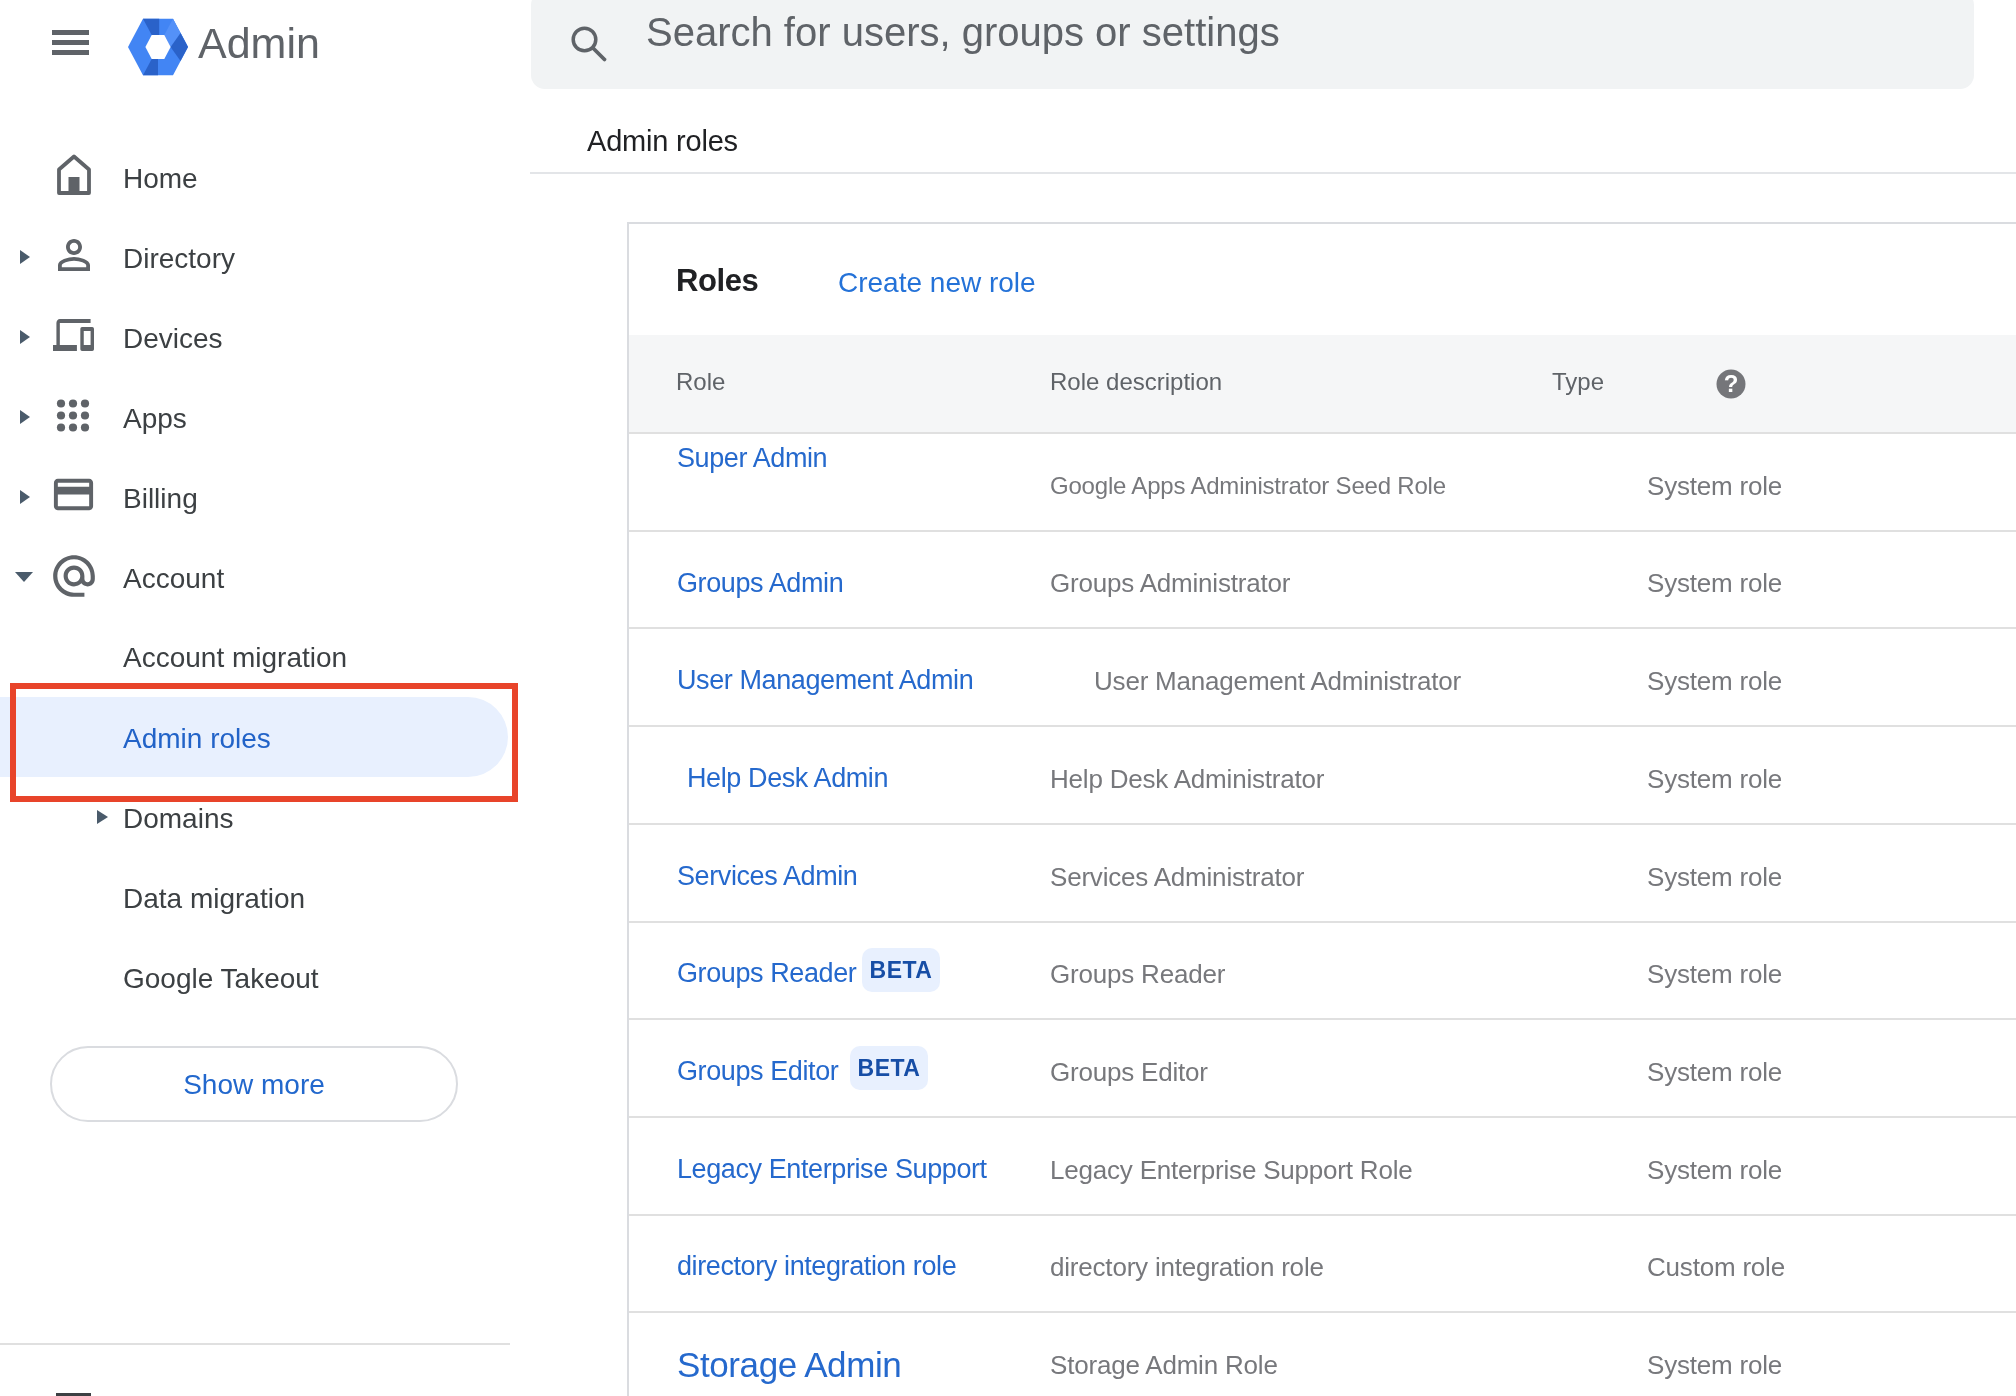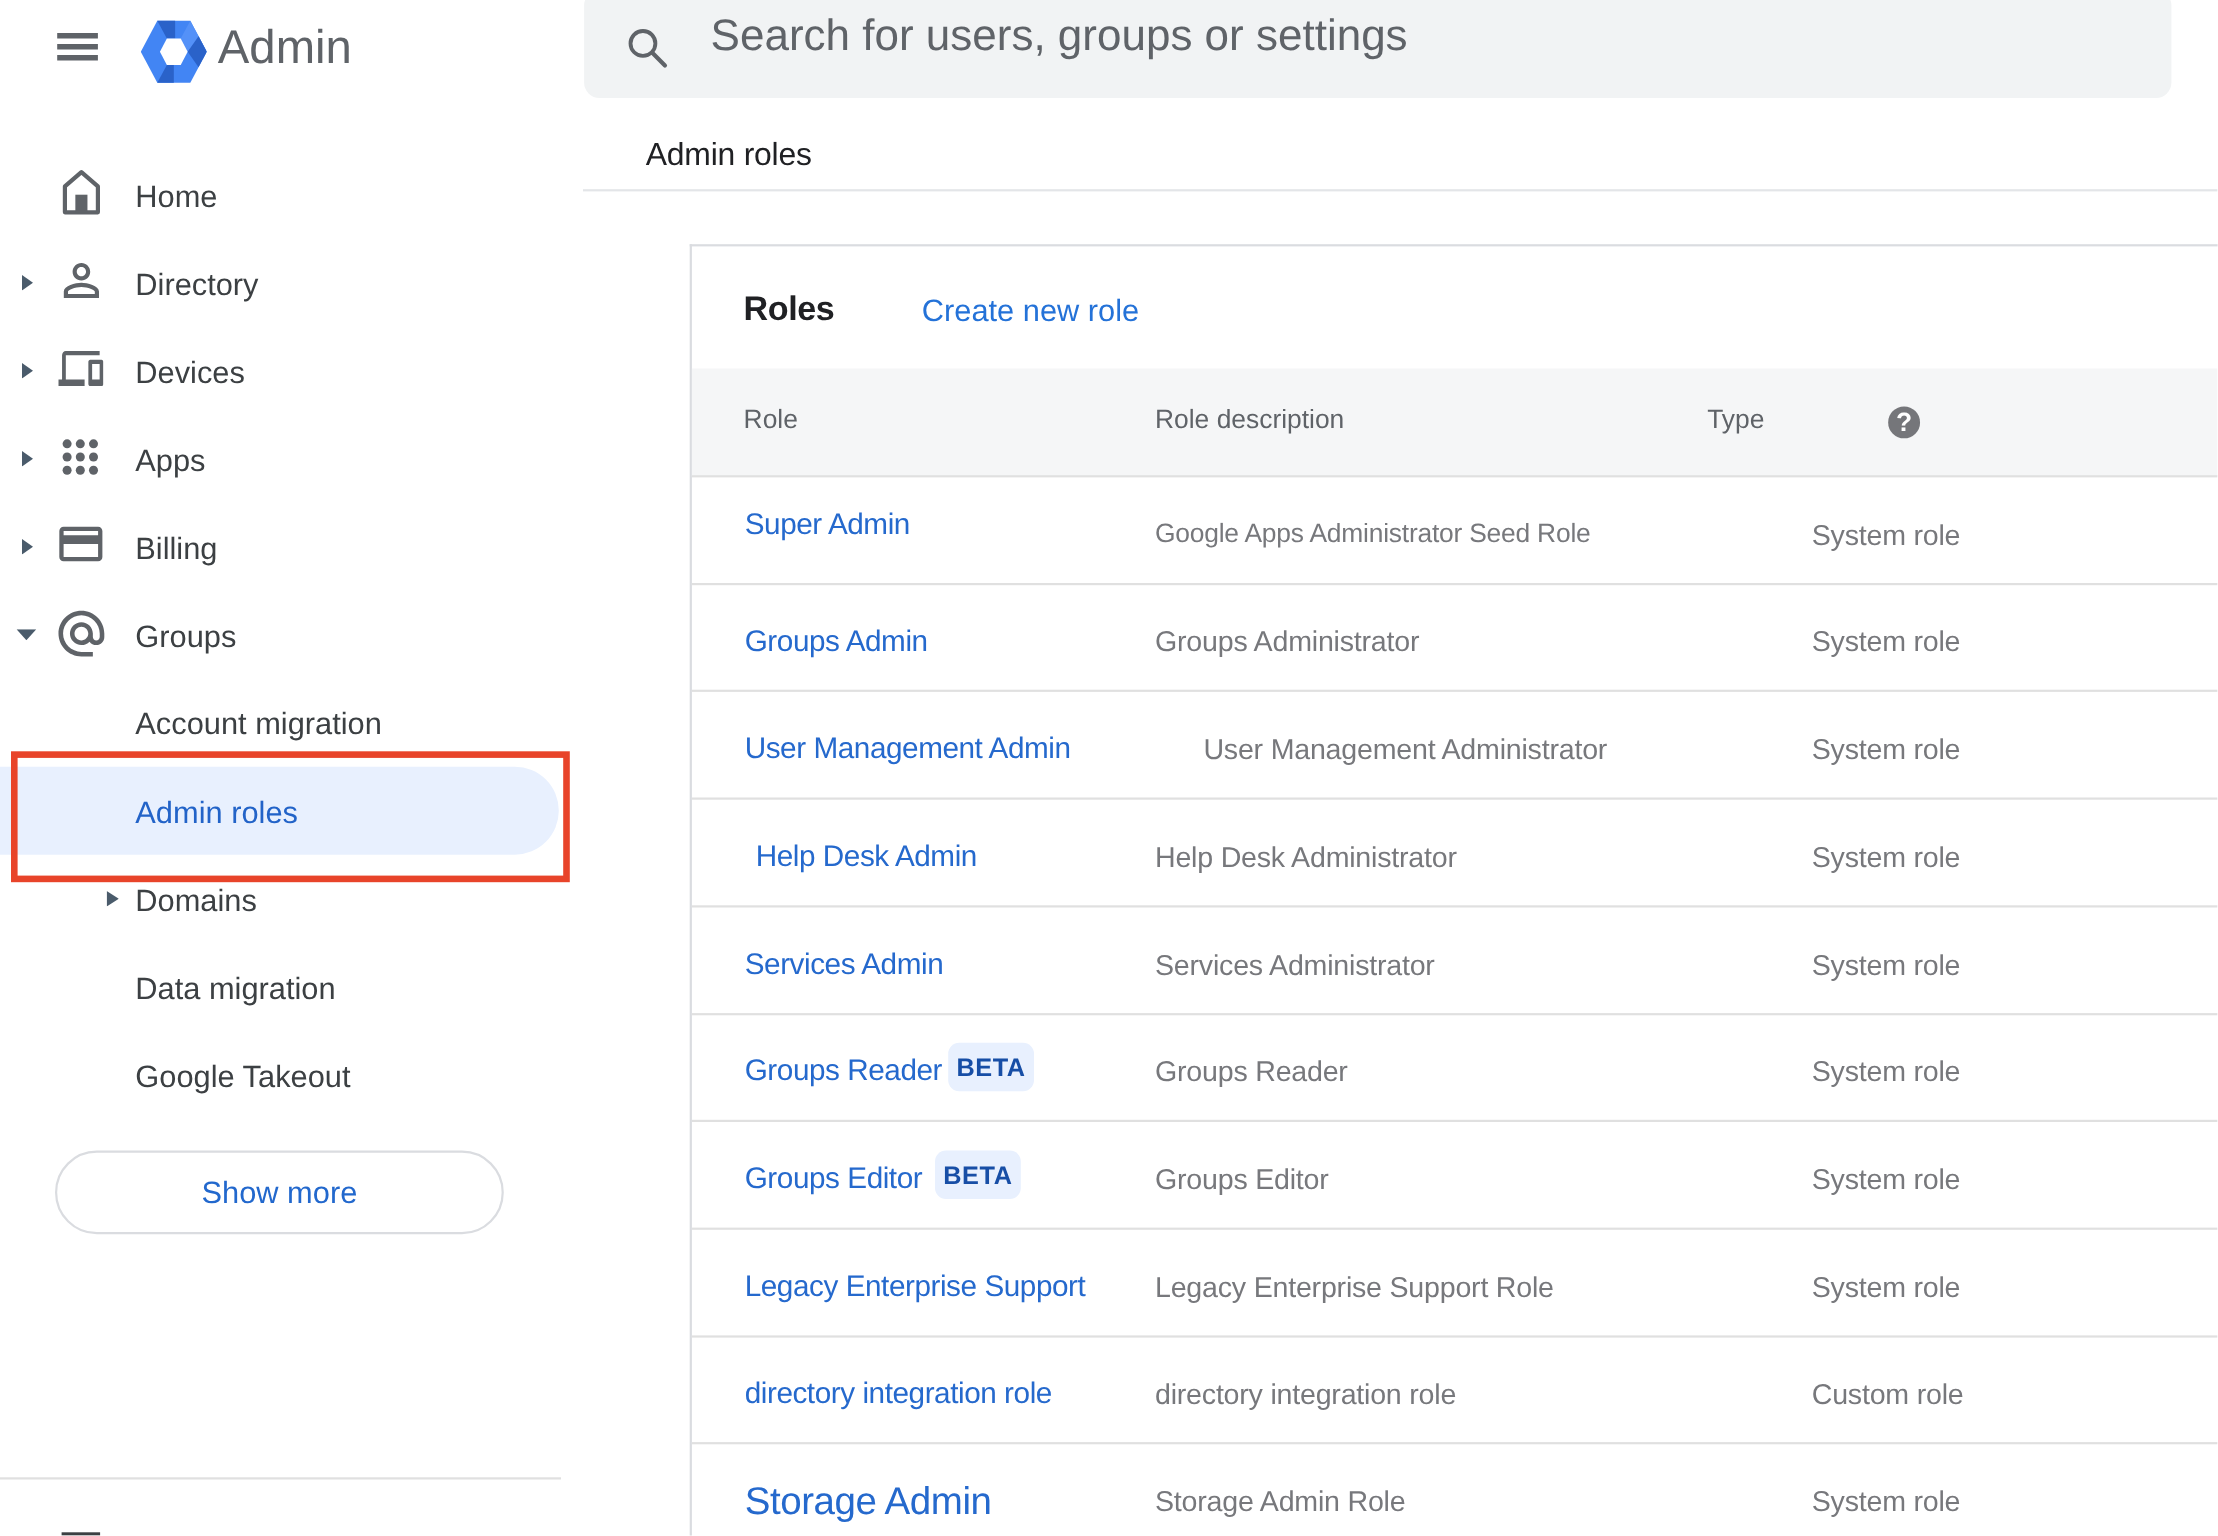--- a/index.html
+++ b/index.html
@@ -79,21 +79,21 @@
   <path d="M20 4H4c-1.11 0-1.99.89-1.99 2L2 18c0 1.11.89 2 2 2h16c1.11 0 2-.89 2-2V6c0-1.11-.89-2-2-2zm0 14H4v-6h16v6zm0-10H4V6h16v2z" fill="#5f6368"></path>
 </svg>
 <div class="a nav" style="left:123px;top:483px;">Billing</div>
 
 <svg class="a" style="left:15px;top:572px;" width="18" height="10" viewBox="0 0 18 10">
     <polygon points="0,0 18,0 9,10" fill="#4a5b6b"></polygon>
   </svg>
 <svg class="a" style="left:49px;top:551px;" width="50" height="50" viewBox="0 0 24 24">
   <path d="M12 2C6.48 2 2 6.48 2 12s4.48 10 10 10h5v-2h-5c-4.34 0-8-3.66-8-8s3.66-8 8-8 8 3.66 8 8v1.43c0 .79-.71 1.57-1.5 1.57s-1.5-.78-1.5-1.57V12c0-2.76-2.24-5-5-5s-5 2.24-5 5 2.24 5 5 5c1.38 0 2.64-.56 3.54-1.47.65.89 1.77 1.47 2.96 1.47 1.97 0 3.5-1.6 3.5-3.57V12c0-5.52-4.48-10-10-10zm0 13c-1.66 0-3-1.34-3-3s1.34-3 3-3 3 1.34 3 3-1.34 3-3 3z" fill="#5f6368"></path>
 </svg>
-<div class="a nav" style="left:123px;top:563px;">Groups</div>
+<div class="a nav" style="left:123px;top:563px;">Account</div>
 
 <div class="a nav" style="left:123px;top:642px;">Account migration</div>
 
 <div class="a" style="left:0;top:697px;width:508px;height:80px;background:#e8f0fe;border-radius:0 40px 40px 0;"></div>
 <div class="a nav" style="left:123px;top:723px;color:#2263c8;font-weight:400;">Admin roles</div>
 
 <div class="a" style="left:10px;top:683px;width:496px;height:107px;border:6px solid #e8442a;"></div>
 
 <svg class="a" style="left:97px;top:810px;" width="11" height="14" viewBox="0 0 11 14">
     <polygon points="0,0 11,7 0,14" fill="#4a5b6b"></polygon>
@@ -121,21 +121,21 @@
 <div class="a" style="left:629px;top:335px;width:1387px;height:98px;background:#f5f6f7;"></div>
 <div class="a" style="left:676px;top:370px;font-size:24px;line-height:24px;color:#5f6368;">Role</div>
 <div class="a" style="left:1050px;top:370px;font-size:24px;line-height:24px;color:#5f6368;">Role description</div>
 <div class="a" style="left:1552px;top:370px;font-size:24px;line-height:24px;color:#5f6368;">Type</div>
 <svg class="a" style="left:1716px;top:369px;" width="30" height="30" viewBox="0 0 30 30">
   <circle cx="15" cy="15" r="14.5" fill="#75767a"></circle>
   <text x="15" y="23" font-size="24" font-weight="bold" fill="#fff" text-anchor="middle" font-family="Liberation Sans, sans-serif">?</text>
 </svg>
 
 <div class="a" style="left:629px;top:432.0px;width:1387px;height:2px;background:#e0e0e0;"></div>
-<div class="a" style="left:677px;top:463px;font-size:27px;line-height:27px;color:#2569cd;letter-spacing:-0.4px;white-space:nowrap;text-align:center;">Super Admin</div>
+<div class="a" style="left:677px;top:445px;font-size:27px;line-height:27px;color:#2569cd;letter-spacing:-0.4px;white-space:nowrap;text-align:center;">Super Admin</div>
 <div class="a" style="left:1050px;top:472.7px;font-size:24px;line-height:26px;color:#77787c;letter-spacing:-0.2px;white-space:nowrap;">Google Apps Administrator Seed Role</div>
 <div class="a" style="left:1647px;top:472.7px;font-size:26px;line-height:26px;color:#77787c;letter-spacing:-0.2px;white-space:nowrap;">System role</div>
 <div class="a" style="left:629px;top:529.7px;width:1387px;height:2px;background:#e0e0e0;"></div>
 <div class="a" style="left:677px;top:569.5px;font-size:27px;line-height:27px;color:#2569cd;letter-spacing:-0.4px;white-space:nowrap;">Groups Admin</div>
 <div class="a" style="left:1050px;top:570.4px;font-size:26px;line-height:26px;color:#77787c;letter-spacing:-0.2px;white-space:nowrap;">Groups Administrator</div>
 <div class="a" style="left:1647px;top:570.4px;font-size:26px;line-height:26px;color:#77787c;letter-spacing:-0.2px;white-space:nowrap;">System role</div>
 <div class="a" style="left:629px;top:627.4px;width:1387px;height:2px;background:#e0e0e0;"></div>
 <div class="a" style="left:677px;top:667.2px;font-size:27px;line-height:27px;color:#2569cd;letter-spacing:-0.4px;white-space:nowrap;">User Management Admin</div>
 <div class="a" style="left:1050px;top:668.1px;font-size:26px;line-height:26px;color:#77787c;letter-spacing:-0.2px;white-space:nowrap;margin-left:44px;">User Management Administrator</div>
 <div class="a" style="left:1647px;top:668.1px;font-size:26px;line-height:26px;color:#77787c;letter-spacing:-0.2px;white-space:nowrap;">System role</div>

